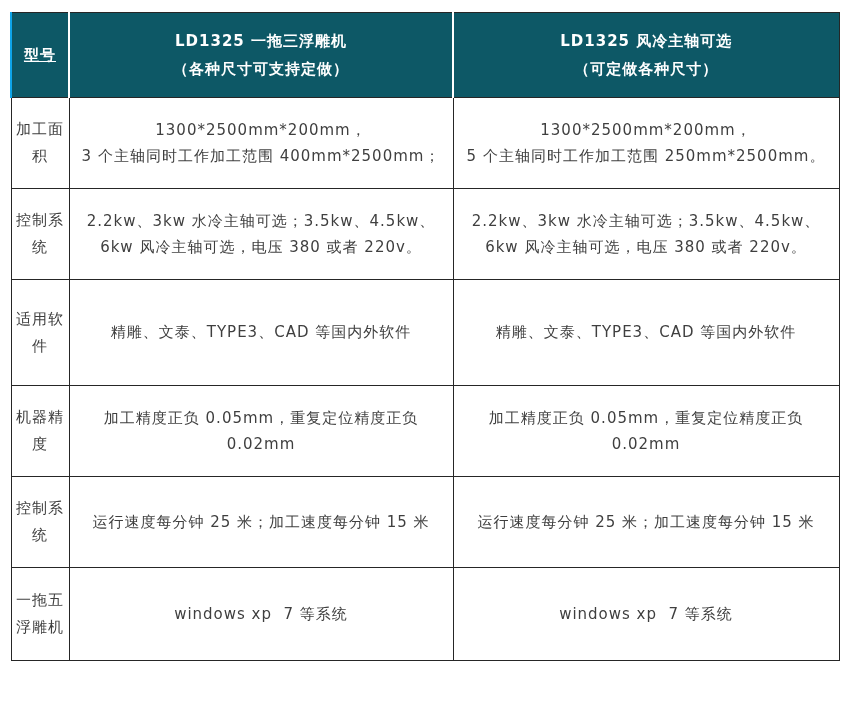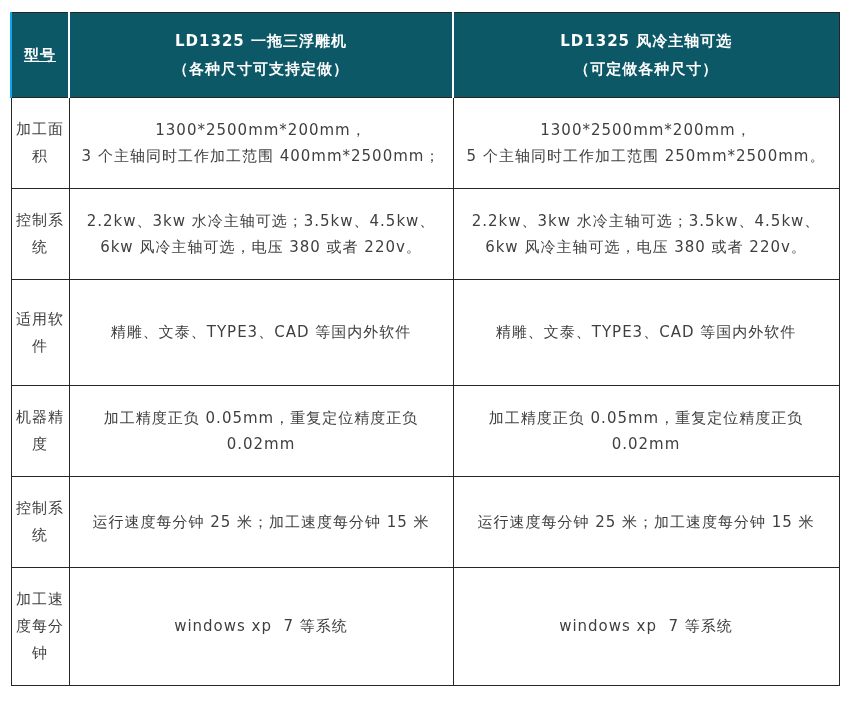--- a/index.html
+++ b/index.html
@@ -115,19 +115,19 @@
         <td class="label-cell">机器精度</td>
         <td>加工精度正负 0.05mm，重复定位精度正负 0.02mm</td>
         <td>加工精度正负 0.05mm，重复定位精度正负 0.02mm</td>
       </tr>
       <tr class="r-speed">
         <td class="label-cell">控制系统</td>
         <td>运行速度每分钟 25 米；加工速度每分钟 15 米</td>
         <td>运行速度每分钟 25 米；加工速度每分钟 15 米</td>
       </tr>
       <tr class="r-os">
-        <td class="label-cell">加工速度每分钟</td>
+        <td class="label-cell">一拖五浮雕机</td>
         <td>windows xp&nbsp; 7 等系统</td>
         <td>windows xp&nbsp; 7 等系统</td>
       </tr>
     </tbody>
   </table>
 </div>
 
 </body></html>

